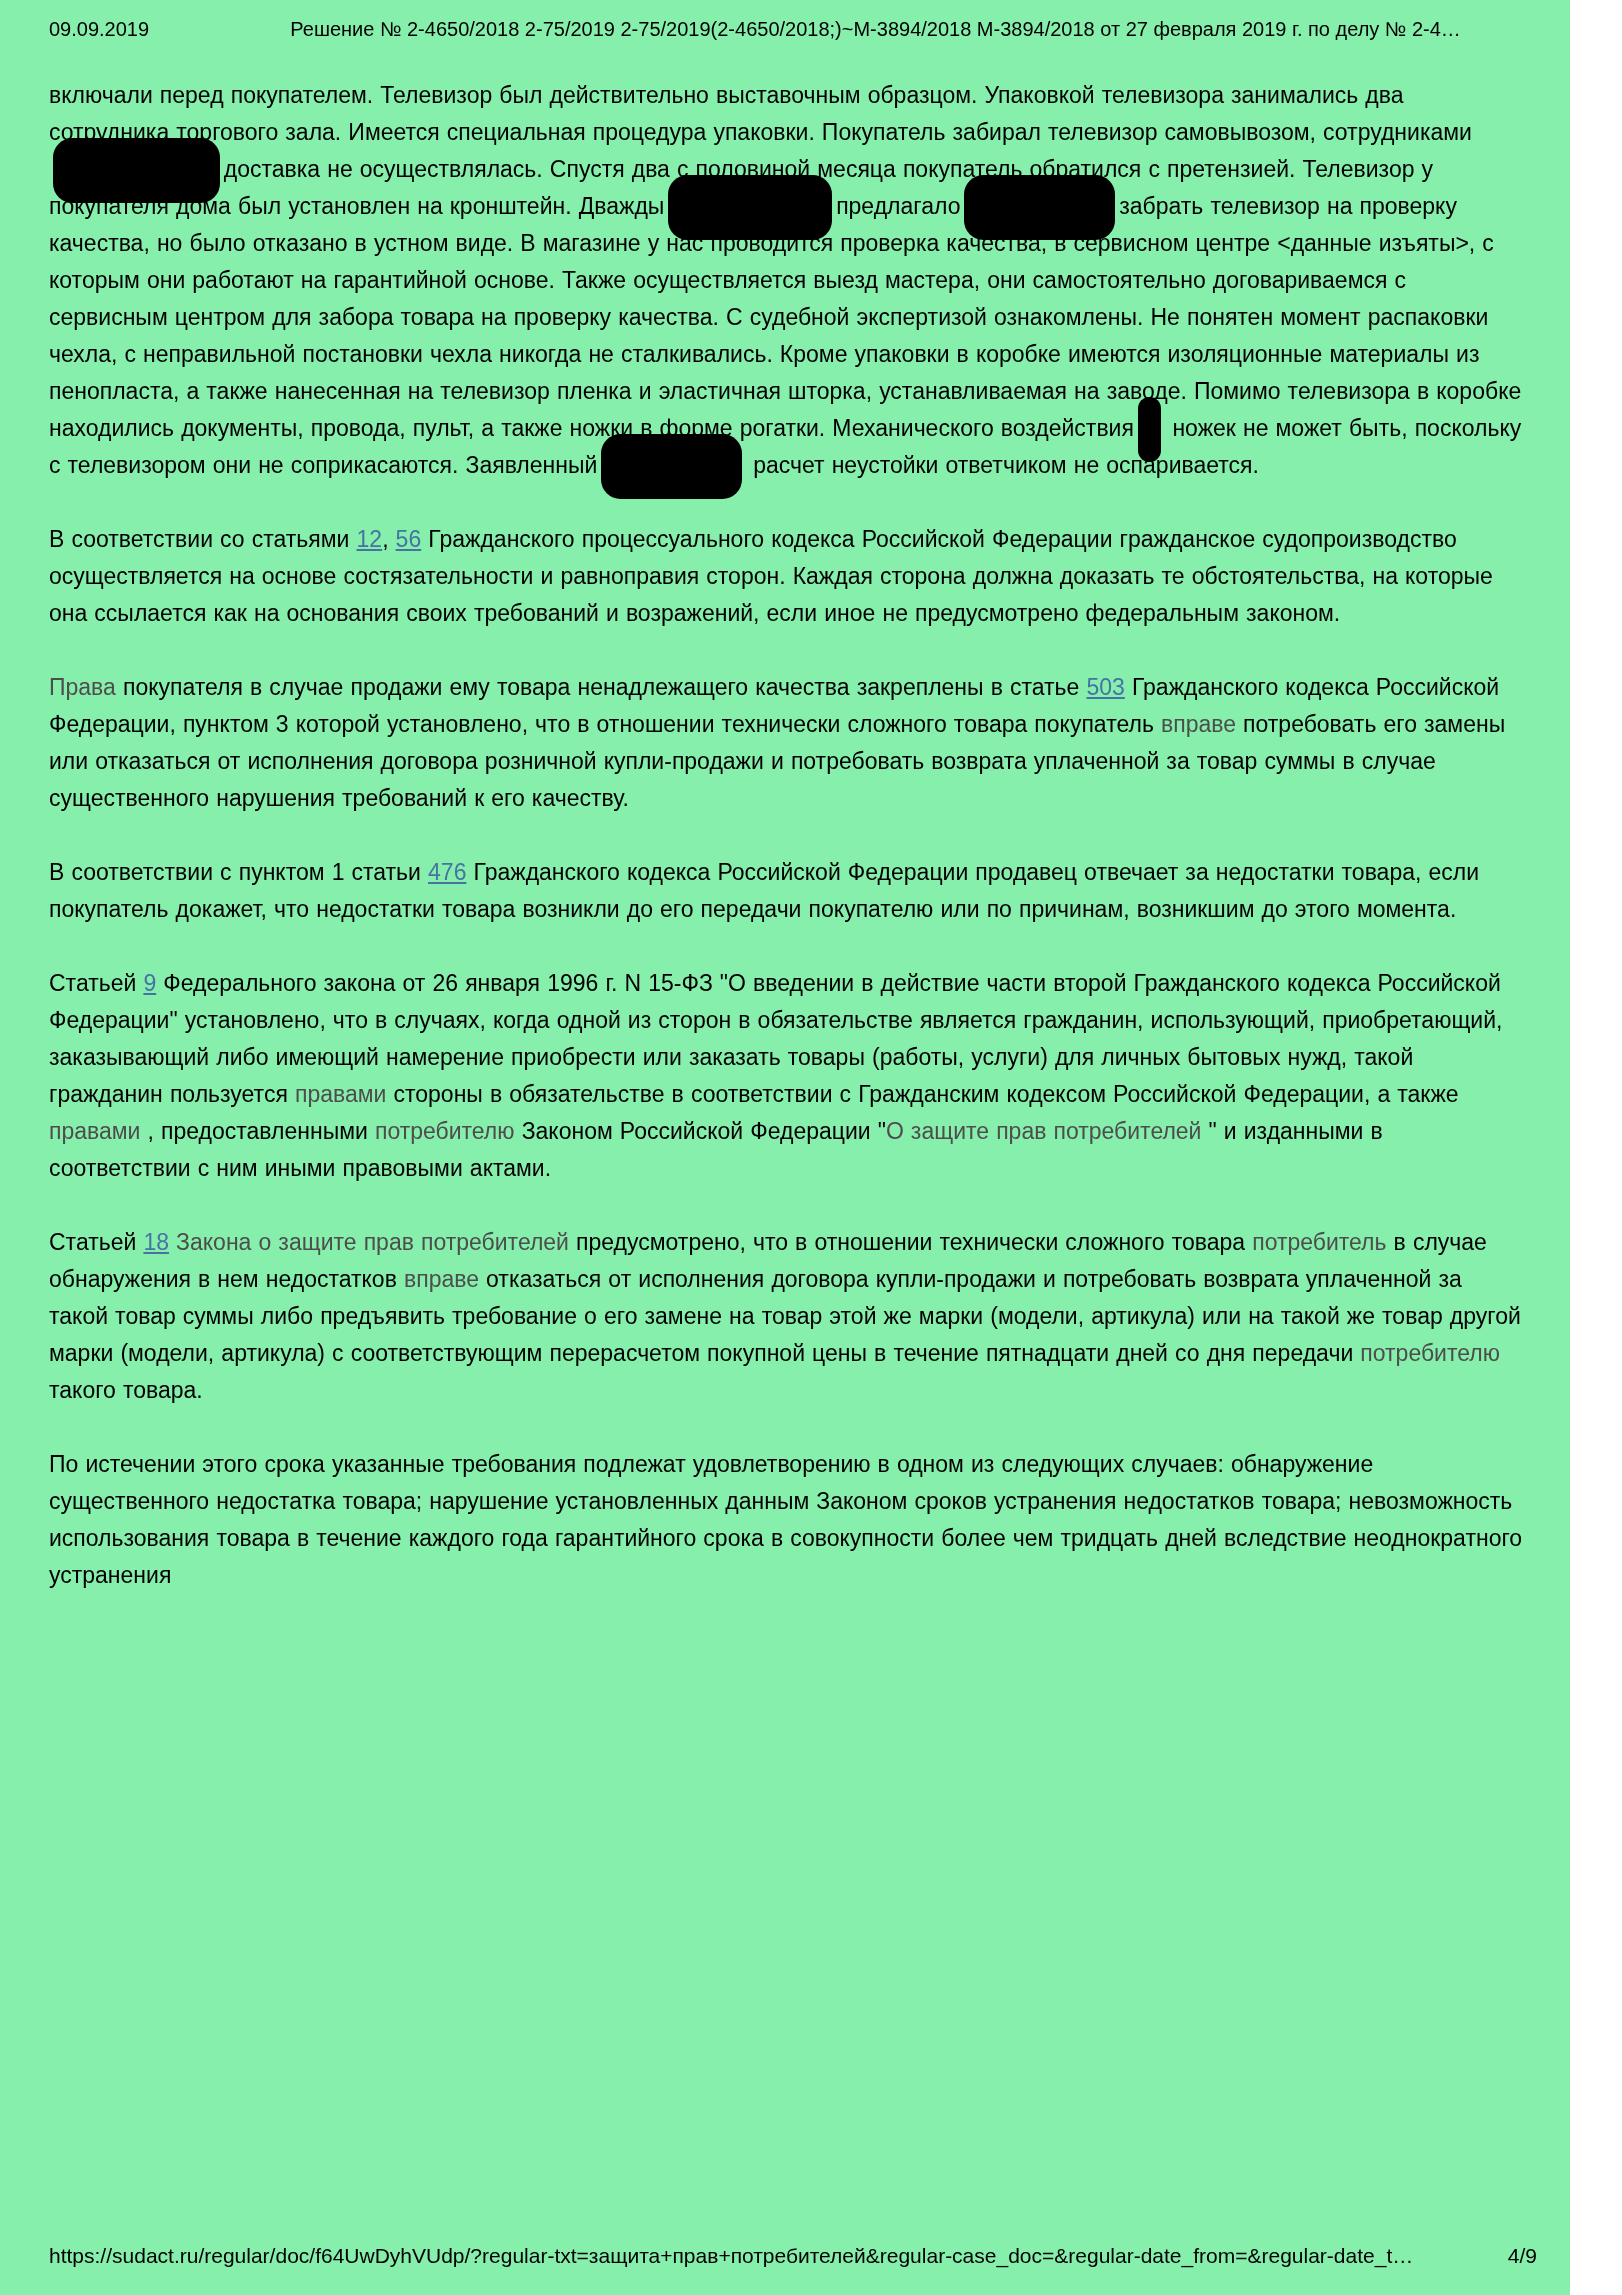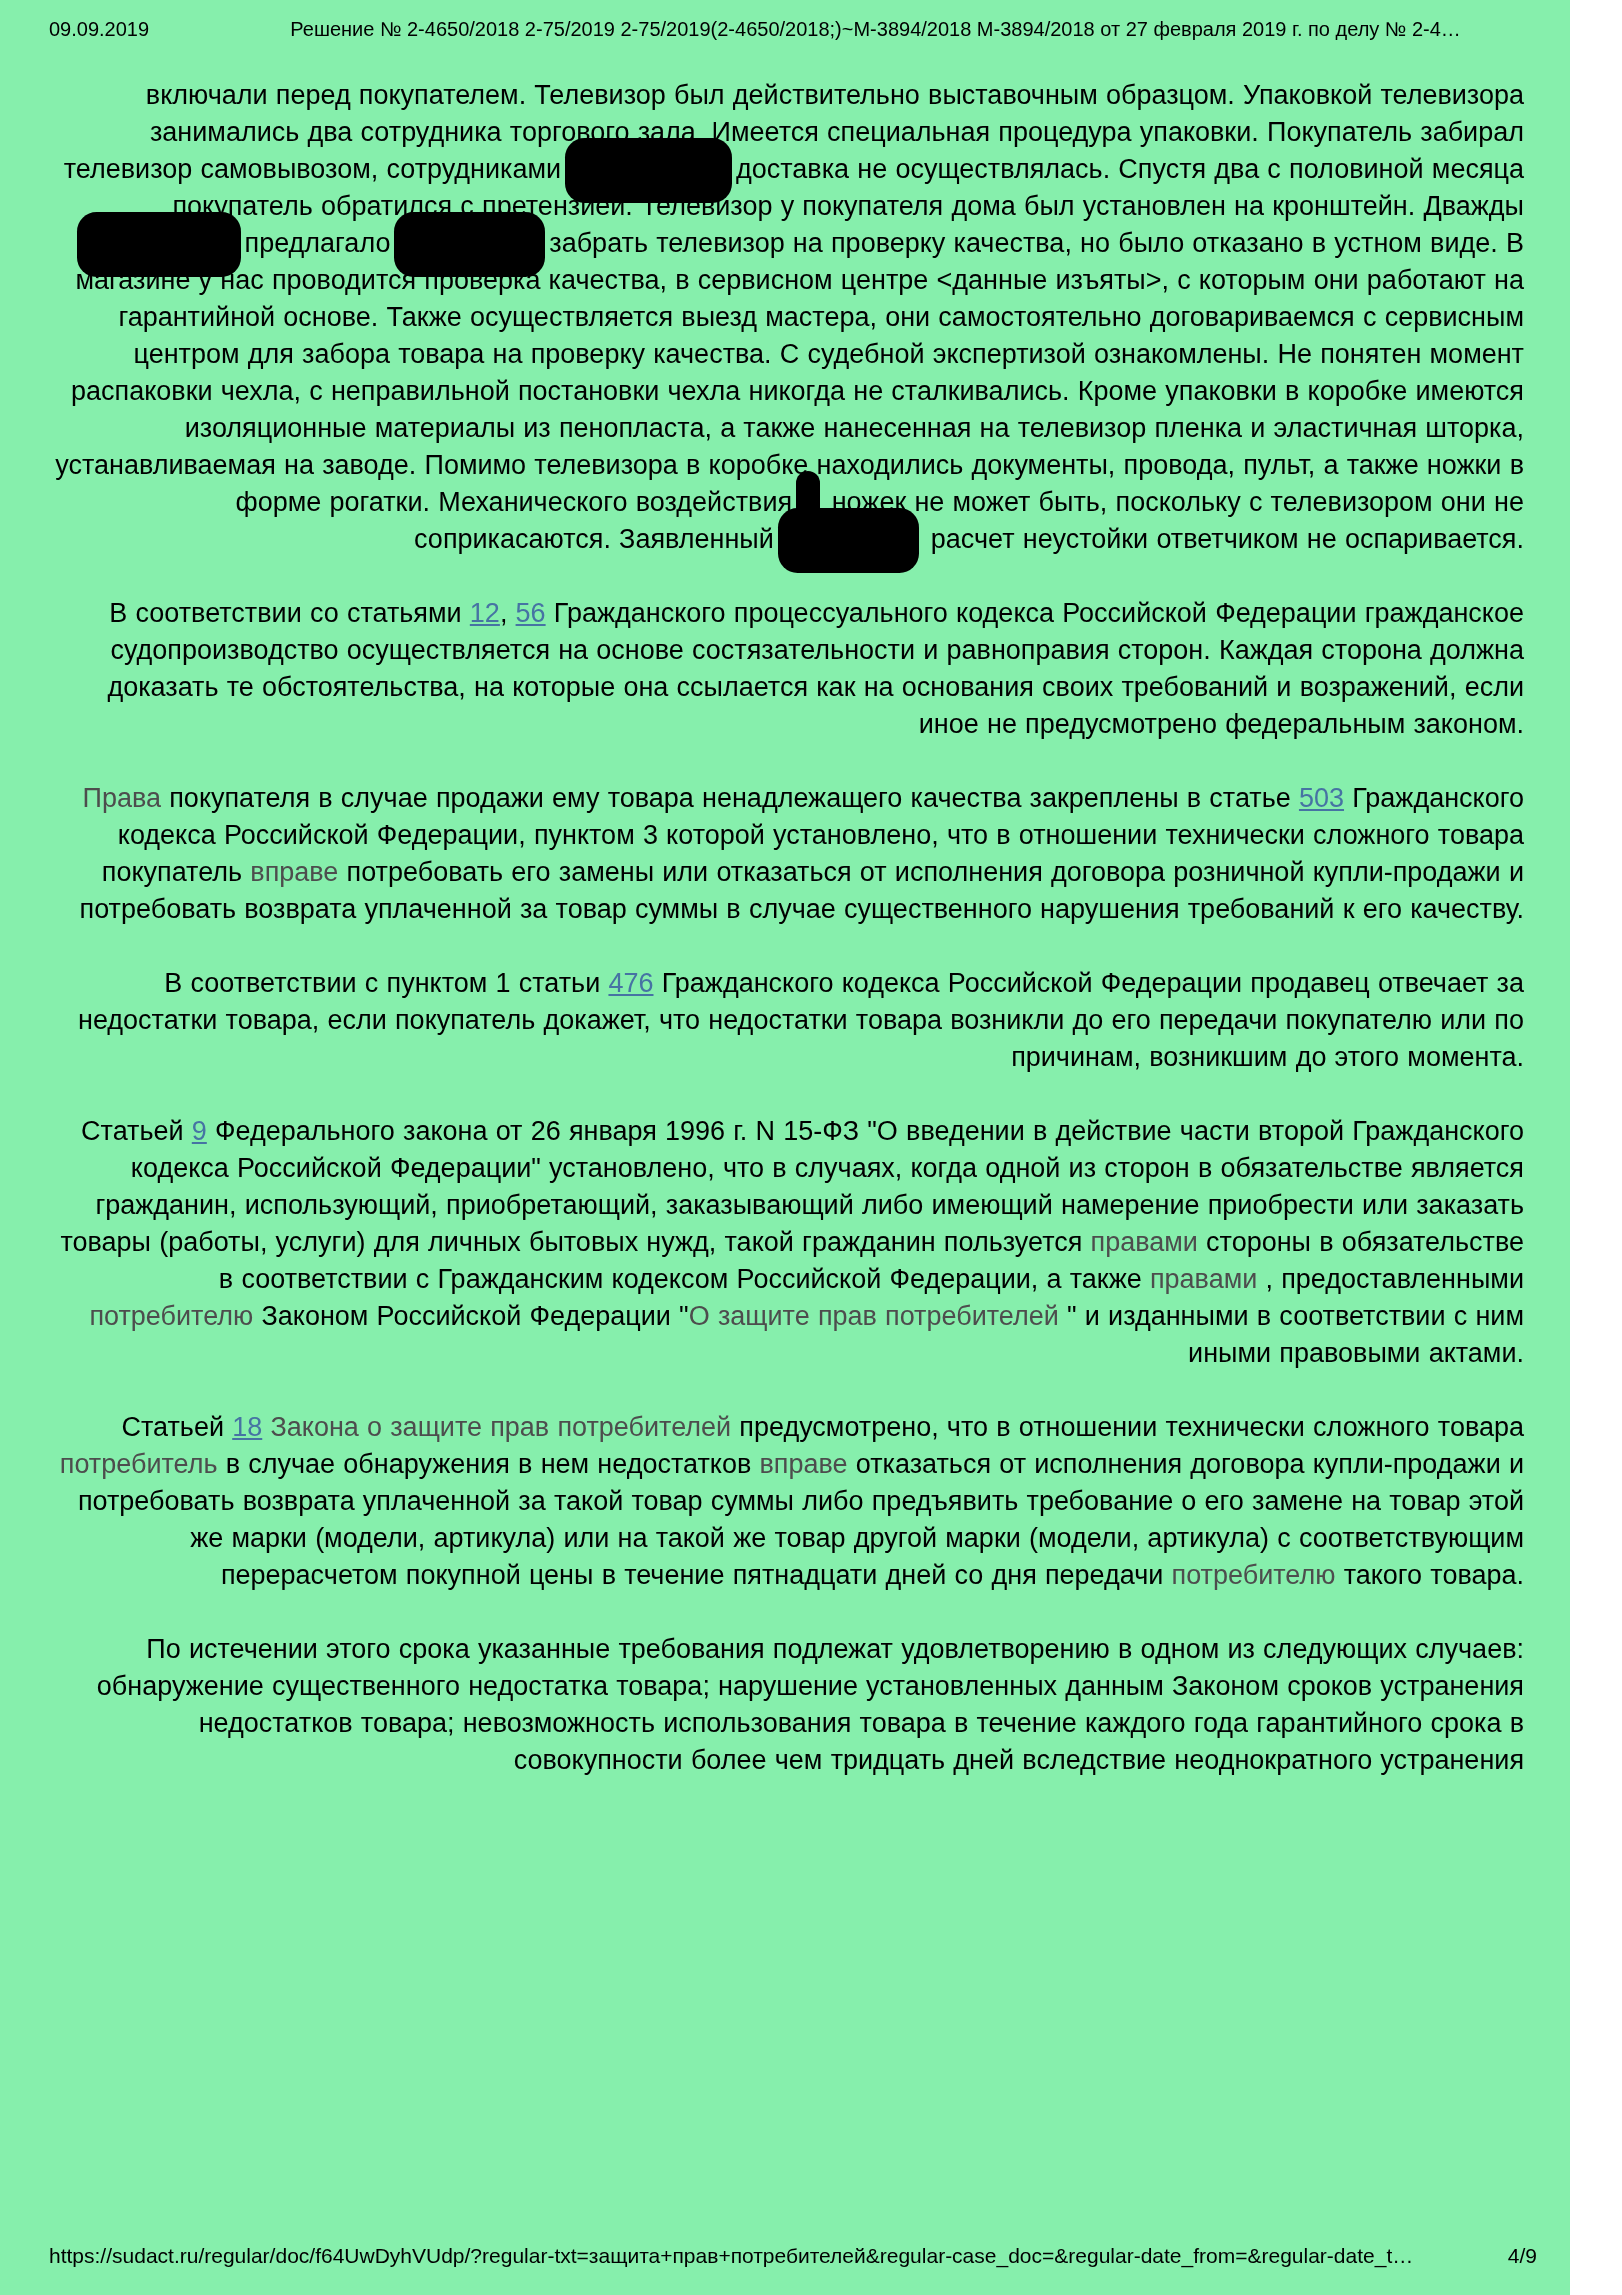--- a/index.html
+++ b/index.html
@@ -38,24 +38,24 @@
     overflow:hidden;
     text-align:center;
   }
   .content{
     position:absolute;
     top:77px;
     left:49px;
     right:46px;
   }
   .para{
-    font-size:27px;
+    font-size:23px;
     line-height:37px;
     margin:0 0 37px 0;
-    text-align:right;
+    text-align:left;
     word-spacing:0.7px;
   }
   .doc-link{
     color:var(--link-color);
     text-decoration:underline;
     cursor:pointer;
   }
   .hl{
     font-weight:400;
     color:var(--hl-color);

